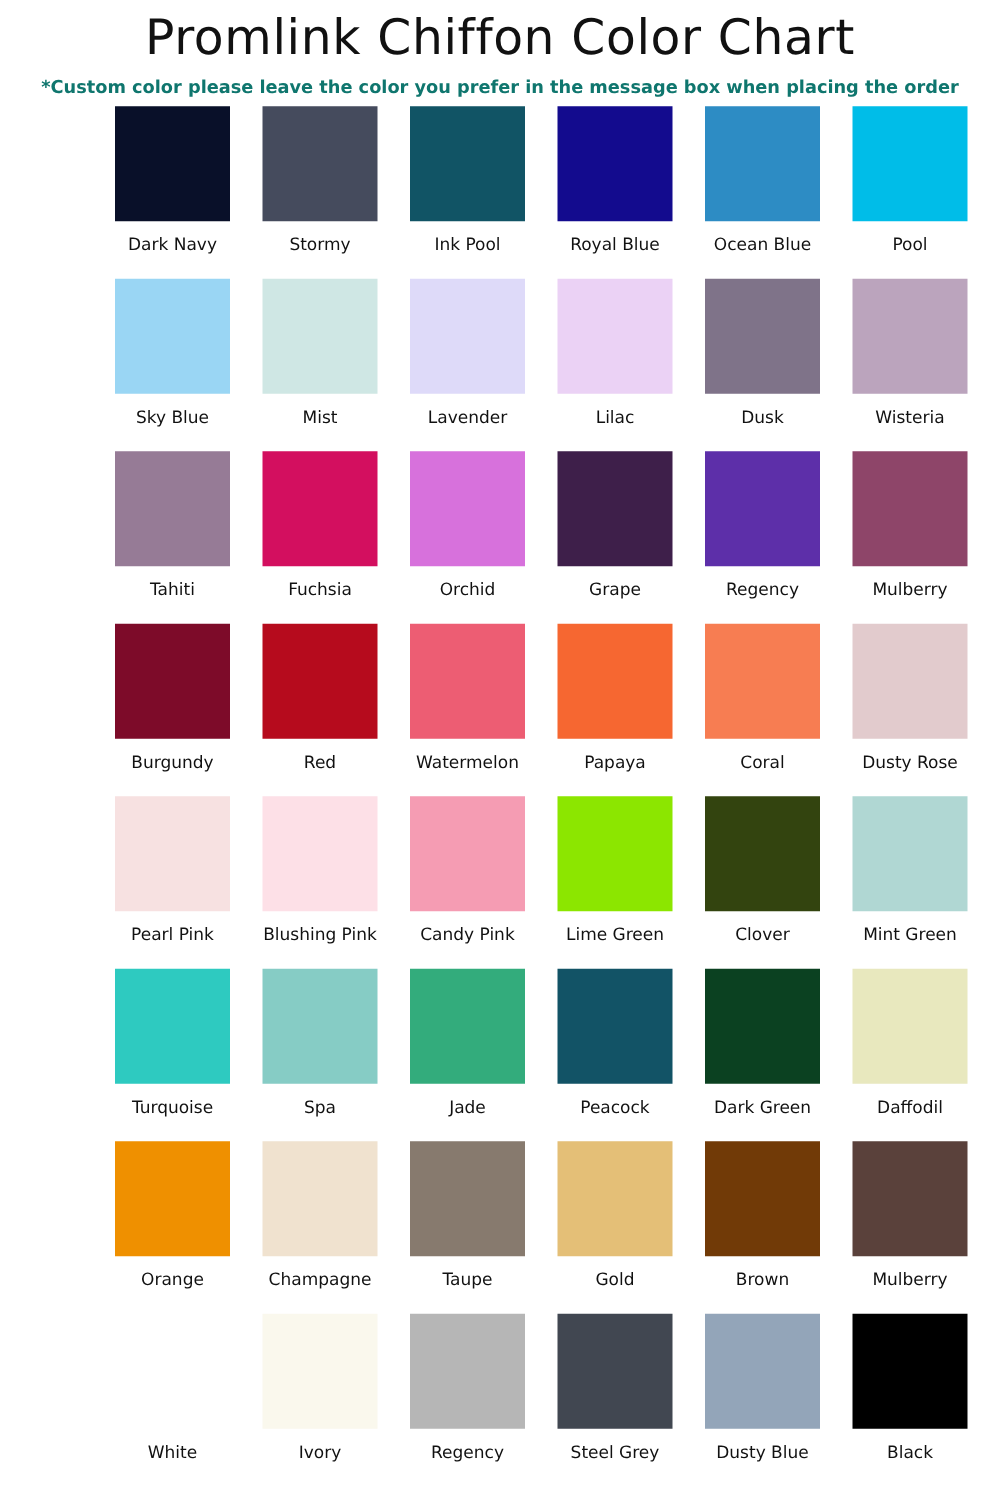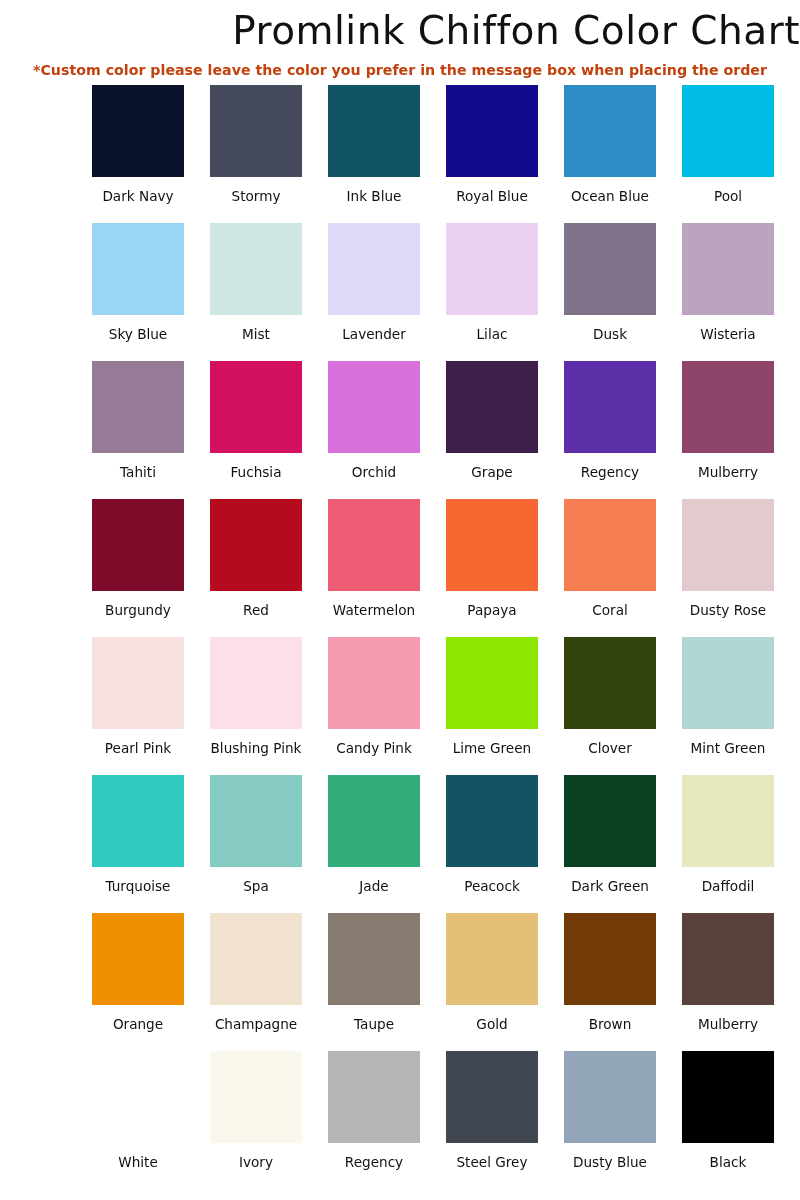--- a/index.html
+++ b/index.html
@@ -28,28 +28,27 @@
   }
   .chart-title {
     font-family: "DejaVu Sans", "Liberation Sans", sans-serif;
     font-size: 39px;
     font-weight: 400;
     letter-spacing: 0.5px;
     line-height: 50px;
     color: #111111;
     margin: 0;
     white-space: nowrap;
-    text-align: right;
   }
   .chart-subtitle {
     font-family: "DejaVu Sans", "Liberation Sans", sans-serif;
     font-size: 14.2px;
     font-weight: 700;
     line-height: 20px;
-    color: #c2410c;
+    color: #0f766e;
     margin: 4px 0 0 0;
     white-space: nowrap;
   }
   .swatch-grid {
     position: absolute;
     top: 85px;
     left: 60px;
     width: 684px;
     display: grid;
     grid-template-columns: repeat(6, 92px);
@@ -97,21 +96,21 @@
       <div class="swatch-cell">
         <div class="swatch-chip" style="background: rgb(9, 16, 41);"></div>
         <div class="swatch-label">Dark Navy</div>
       </div>
       <div class="swatch-cell">
         <div class="swatch-chip" style="background: rgb(69, 75, 93);"></div>
         <div class="swatch-label">Stormy</div>
       </div>
       <div class="swatch-cell">
         <div class="swatch-chip" style="background: rgb(17, 84, 101);"></div>
-        <div class="swatch-label">Ink Blue</div>
+        <div class="swatch-label">Ink Pool</div>
       </div>
       <div class="swatch-cell">
         <div class="swatch-chip" style="background: rgb(19, 11, 142);"></div>
         <div class="swatch-label">Royal Blue</div>
       </div>
       <div class="swatch-cell">
         <div class="swatch-chip" style="background: rgb(45, 140, 196);"></div>
         <div class="swatch-label">Ocean Blue</div>
       </div>
       <div class="swatch-cell">

